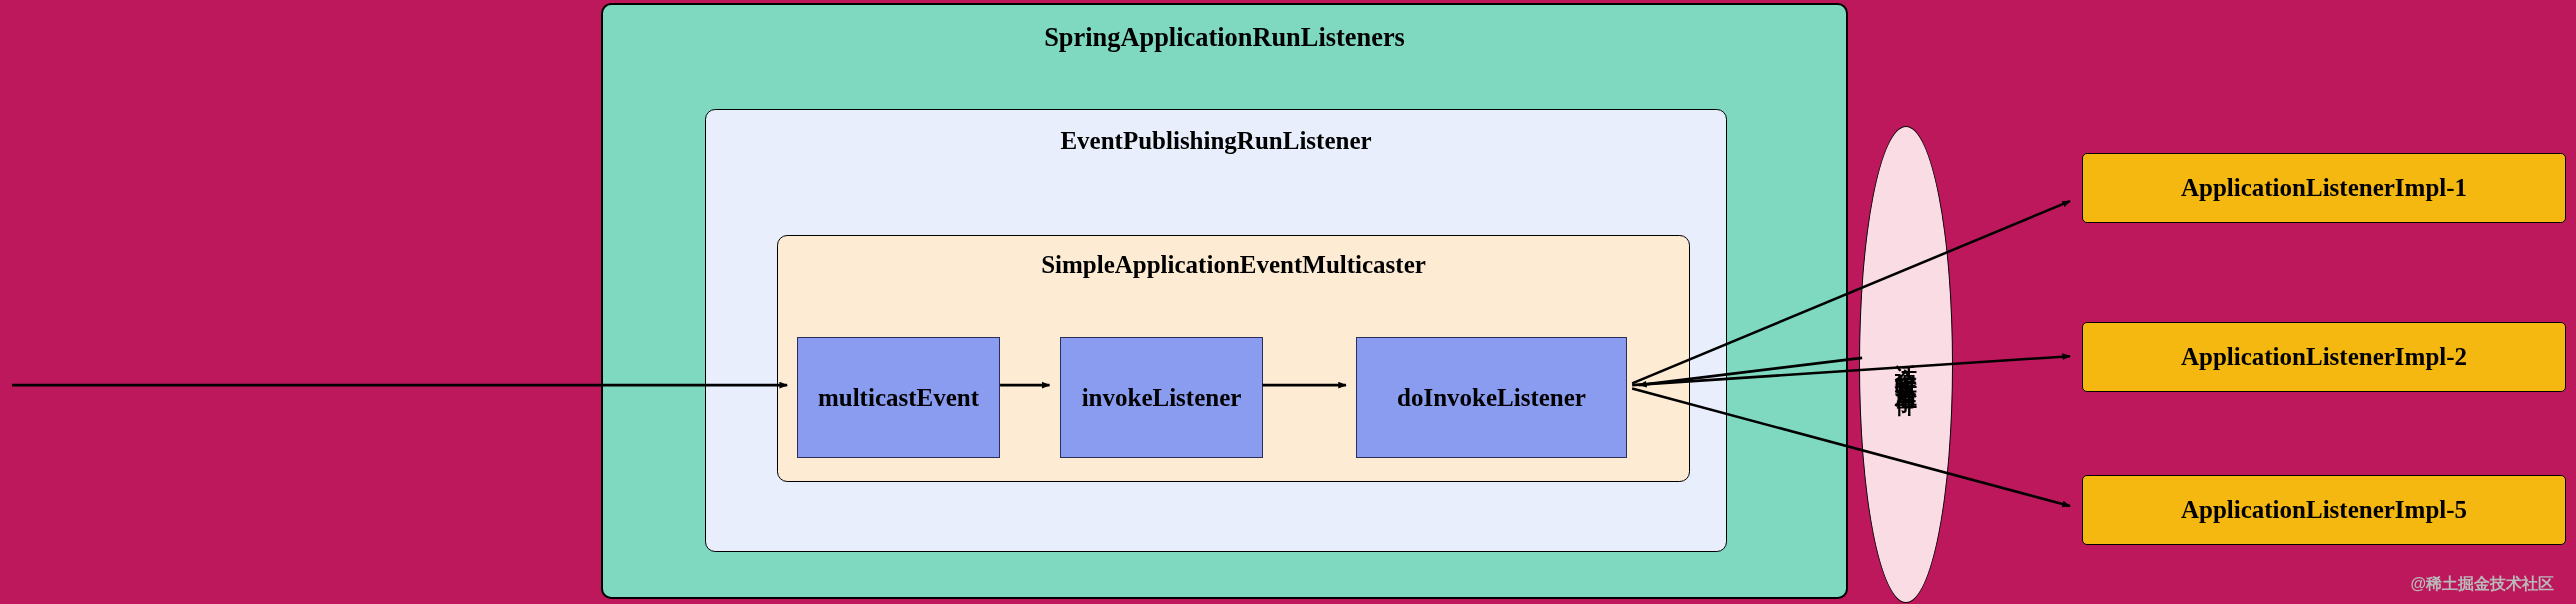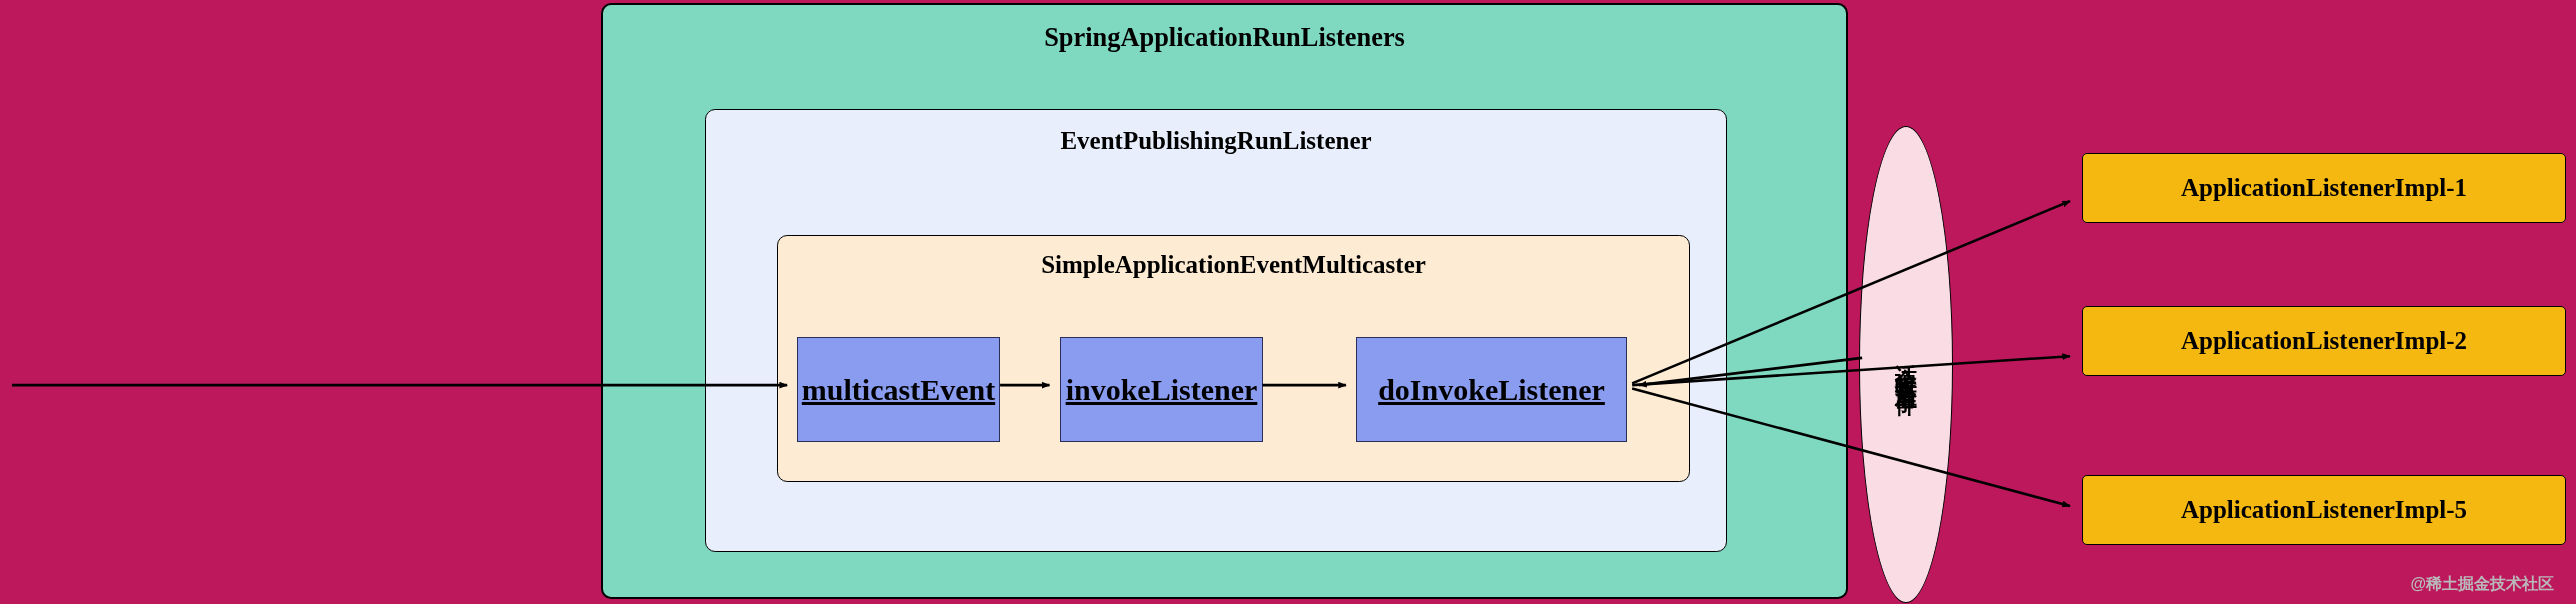--- a/index.html
+++ b/index.html
@@ -78,42 +78,41 @@
     border-radius: 10.2px;
     align-items: flex-start;
     justify-content: center;
     font-size: 25px;
     padding-top: 15.3px;
   }
 
   
   .method-box {
     top: 337px;
-    height: 105px;
+    height: 121px;
     background: #8a9cf0;
     border: 1.7px solid #2a2f5a;
-    font-size: 30px;
-    text-decoration: underline;
+    font-size: 25px;
   }
   .method-1 { left: 797px; width: 203px; }
   .method-2 { left: 1060px; width: 203px; }
   .method-3 { left: 1356px; width: 271px; }
 
   
   .listener-box {
     left: 2082px;
     width: 484px;
     height: 70px;
     background: #f5b811;
     border: 1.7px solid #000000;
     border-radius: 5px;
     font-size: 25px;
   }
   .listener-1 { top: 153px; }
-  .listener-2 { top: 306px; }
+  .listener-2 { top: 322px; }
   .listener-3 { top: 475px; align-items: center; }
 
   
   .ellipse {
     position: absolute;
     left: 1859px;
     top: 126px;
     width: 92px;
     height: 475px;
     background: #fadde4;

